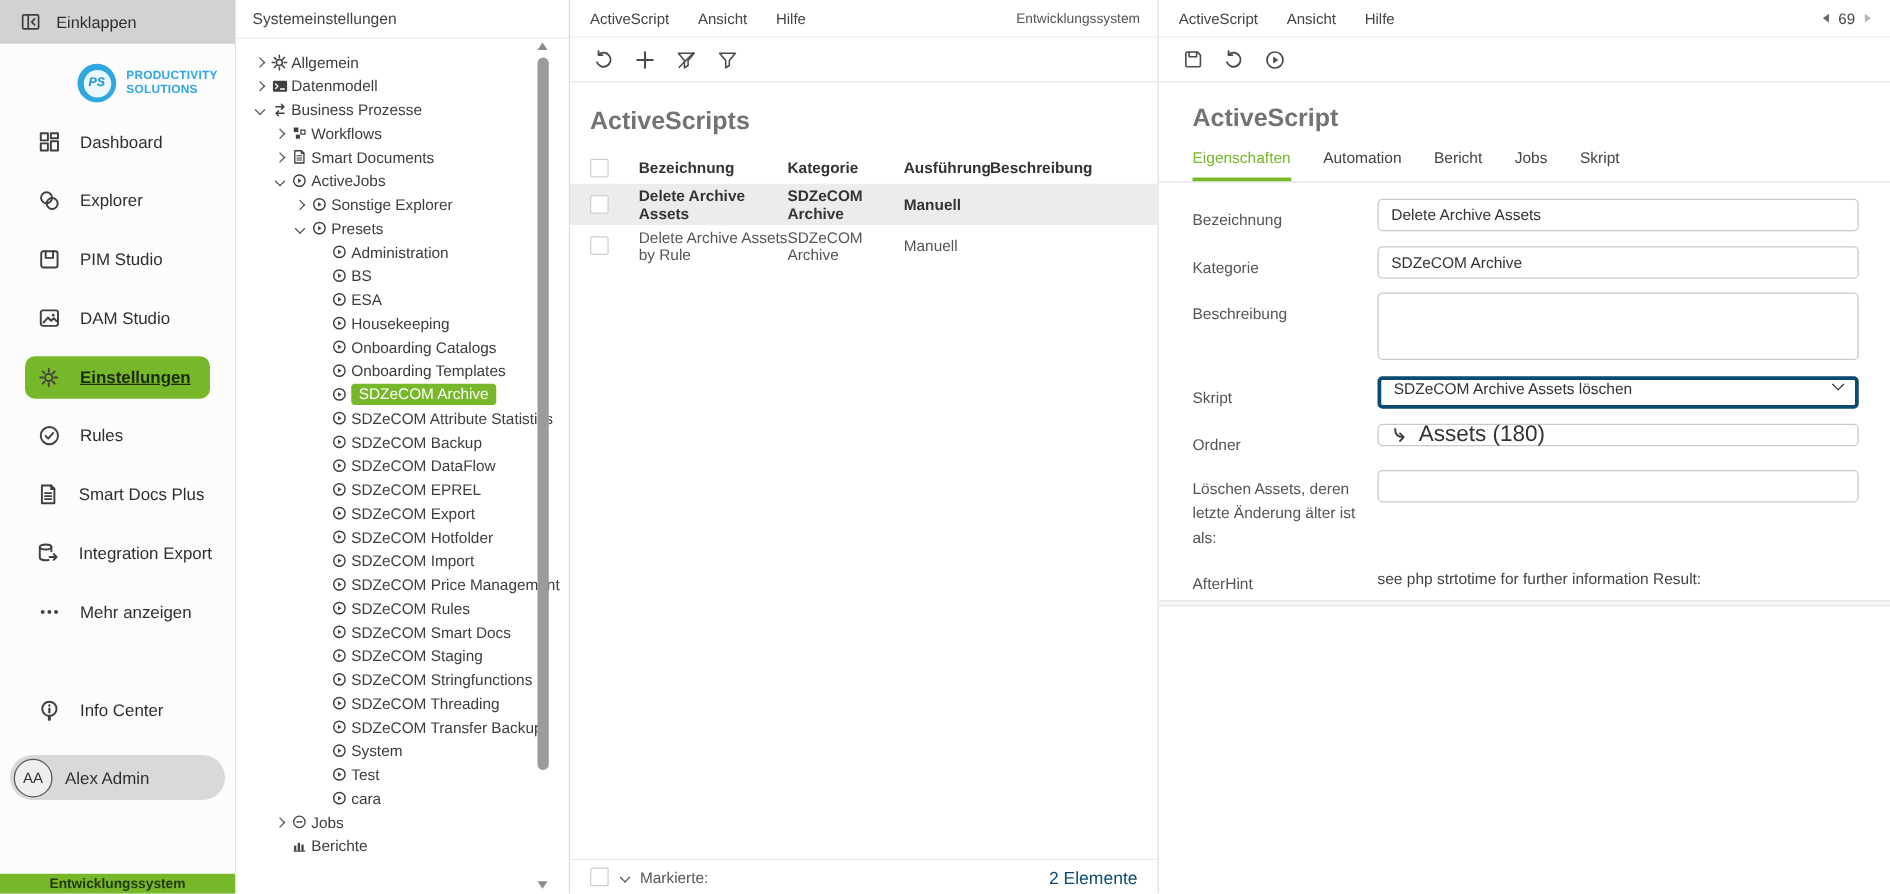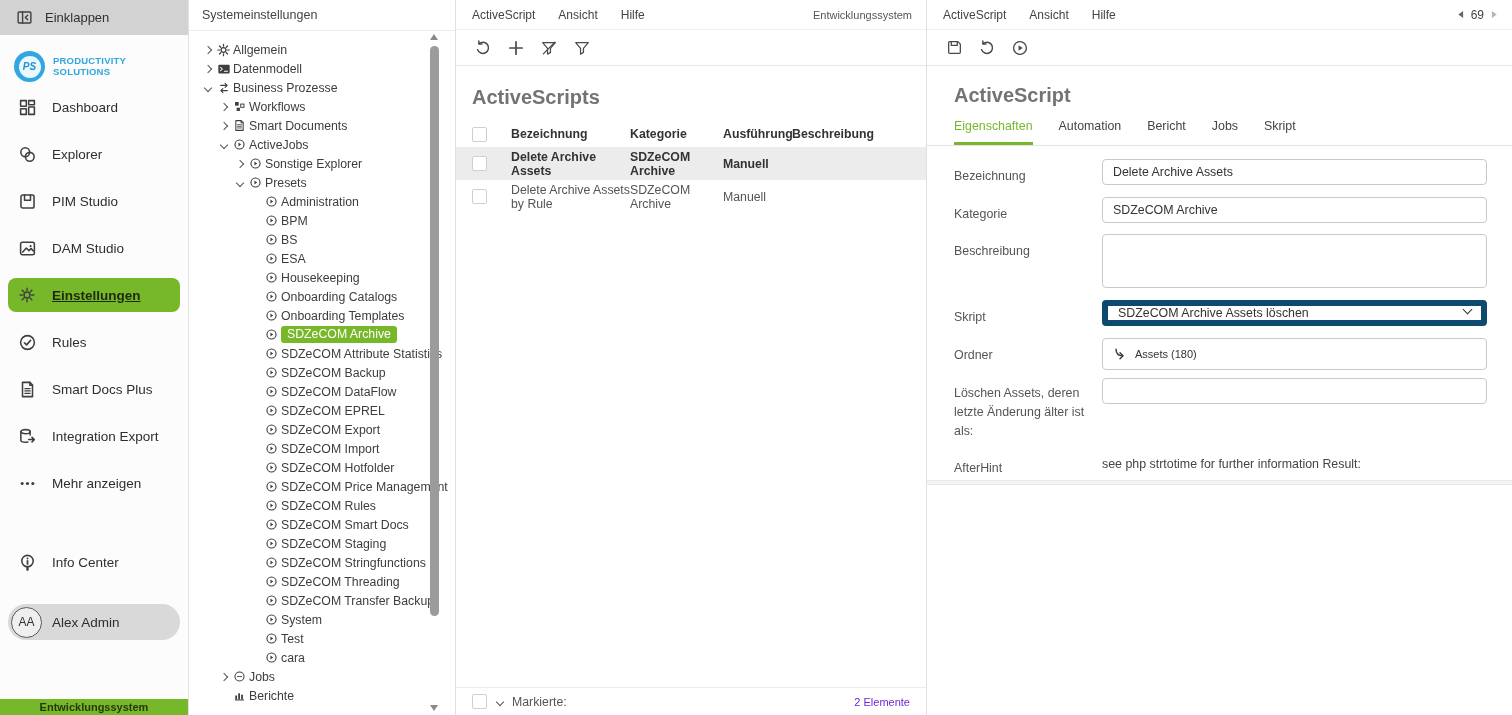--- a/index.html
+++ b/index.html
@@ -12,27 +12,27 @@
   .icon svg { display:block; }
   .chev { display:inline-block; width:6px; height:6px; border-right:1.5px solid #555; border-bottom:1.5px solid #555; }
   .chev.right { transform:rotate(-45deg); }
   .chev.down  { transform:rotate(45deg); }
   .cb { width:15px; height:15px; border:1px solid #cfcfcf; border-radius:2px; background:#fff; }
 
   
   .sidebar { position:absolute; left:0; top:0; width:189px; height:715px; background:#fcfcfc; border-right:1px solid #e2e2e2; }
   .collapse-bar { height:35px; background:#d2d2d2; display:flex; align-items:center; gap:12px; padding:0 0 0 16px; }
   .collapse-bar .lbl { font-size:13px; color:#2f2f2f; }
-  .logo-row { display:flex; align-items:center; gap:8px; padding:16px 0 6px 14px; }
+  .logo-row { display:flex; align-items:center; gap:8px; padding:16px 0 6px 14px;margin-left:48px; }
   .ps-circle { width:31px; height:31px; border-radius:50%; background:#2fa7e0; display:flex; align-items:center; justify-content:center; }
   .ps-inner { width:22px; height:22px; border-radius:50%; background:#eaf7fd; display:flex; align-items:center; justify-content:center;
     font-size:10px; font-weight:bold; font-style:italic; color:#1d93cf; }
   .logo-text { color:#2fa7e0; font-weight:bold; font-size:9.5px; line-height:1.1; letter-spacing:.2px; }
   .side-menu { margin-top:2px; }
-  .side-item { height:47px; display:flex; align-items:flex-start; padding:0 8px; cursor:pointer; }
+  .side-item { height:47px; display:flex; align-items:center; padding:0 20px; cursor:pointer; }
   .side-item .pill { display:flex; align-items:center; gap:15px; width:100%; height:34px; padding:0 9px; border-radius:8px; }
   .side-item .label { font-size:13.5px; color:#2e2e2e; white-space:nowrap; }
   .side-item.active .pill { background:var(--accent); }
   .side-item.active .label { font-weight:bold; color:#1e2a0c;text-decoration:underline; }
   .side-item .icon { width:20px; }
   .info-item { margin-top:32px; }
   .user-pill { margin:12px 8px 0 8px; height:36px; background:#d9d9d9; border-radius:18px; display:flex; align-items:center; gap:10px; padding:0 3px; cursor:pointer; }
   .avatar { width:31px; height:31px; border-radius:50%; background:#efefef; border:1.5px solid #5a5a5a; display:flex; align-items:center; justify-content:center; font-size:12px; color:#333; }
   .user-name { font-size:13.5px; color:#2e2e2e; }
   .env-bar { position:absolute; bottom:0; left:0; width:100%; height:16px; background:var(--accent); display:flex; align-items:center; justify-content:center; }
@@ -66,41 +66,41 @@
   .lheader { display:flex; align-items:center; height:26px; font-size:12.3px; font-weight:bold; color:#333; }
   .l-cb { width:21px; padding-left:0; margin-left:16px; }
   .l-name { width:137px; padding-left:18px; }
   .l-kat { width:93px; }
   .l-ausf { width:69px; }
   .l-besch { flex:1; }
   .lrow { display:flex; align-items:center; height:33px; font-size:12.3px; color:#555; cursor:pointer; }
   .lrow.selected { background:#ececec; color:#333; font-weight:600; }
   .lfooter { position:absolute; bottom:0; left:0; width:100%; height:28px; border-top:1px solid #ececec; display:flex; align-items:center; padding:0 16px; }
   .lfooter .marked { font-size:12.3px; color:#555; margin-left:9px; }
-  .lfooter .count { margin-left:auto; font-size:11px; color:#6d28d9; }
+  .lfooter .count { margin-left:auto; font-size:14px; color:#0c4a6e; }
   .lfooter .chev { margin-left:10px; }
 
   
   .dpanel { position:absolute; left:926px; top:0; width:586px; height:715px; background:#fff; border-left:1px solid #e0e0e0; }
   .dpanel .panel-title { margin:18px 0 0 27px; }
   .pager { display:flex; align-items:center; gap:7px; }
   .pager .pv { font-size:12px; color:#444; }
   .pager .pa { display:flex; }
   .tabs { display:flex; gap:26px; padding-left:27px; margin-top:12px; border-bottom:1px solid #e4e4e4; }
   .tab { font-size:12.4px; color:#444; padding-bottom:9px; cursor:pointer; border-bottom:3px solid transparent; }
   .tab.active { color:var(--accent); border-bottom-color:var(--accent); }
   .dform { padding:13px 25px 0 27px; }
   .frow { display:flex; margin-bottom:8px; }
   .flabel { width:148px; flex:none; font-size:12.4px; color:#555; padding-top:6px; line-height:1.9; }
   .ffield { flex:1; }
   .tinput { width:100%; height:26px; border:1px solid #c9c9c9; border-radius:4px; padding:0 10px; font-size:12.4px; color:#333; font-family:"Liberation Sans", sans-serif; background:#fff; }
   textarea.tinput { height:54px; resize:none; padding-top:5px; }
-  .fselect { width:100%; height:26px; border:6px solid #0c4a6e; border-radius:4px; padding:0 10px; display:flex; align-items:flex-start; font-size:12.4px; color:#333; cursor:pointer; background:#fff; }
+  .fselect { width:100%; height:26px; border:3px solid #0c4a6e; border-radius:4px; padding:0 10px; display:flex; align-items:flex-start; font-size:12.4px; color:#333; cursor:pointer; background:#fff; }
   .fselect .chev { margin-left:auto; width:7px; height:7px; border-color:#333; }
-  .fordner { width:100%; height:32px; border:1px solid #c9c9c9; border-radius:4px; padding:0 10px; display:flex; align-items:center; gap:8px; font-size:11px; color:#333; background:#fff; }
+  .fordner { width:100%; height:18px; border:1px solid #c9c9c9; border-radius:4px; padding:0 10px; display:flex; align-items:center; gap:8px; font-size:18px; color:#333; background:#fff; }
   .fhint { font-size:12.4px; color:#444; padding-top:6px; }
   .dpanel .divider { position:absolute; top:480px; left:0; right:0; height:5px; background:#f5f5f5; border-top:1px solid #e9e9e9; border-bottom:1px solid #e9e9e9; }
 </style>
 </head>
 <body>
 
 <div id="root">
 
   <div class="sidebar">
     <div class="collapse-bar">
@@ -362,30 +362,20 @@
           <span class="tlabel">Administration</span>
         </div>
         <div class="tree-row" style="padding-left:60px">
           <span class="tchev"></span>
           <span class="ticon">
             <svg width="13" height="13" viewBox="0 0 16 16">
               <circle cx="8" cy="8" r="5.6" fill="none" stroke="currentColor" stroke-width="1.4"></circle>
               <path d="M6.7 5.6l3.4 2.4-3.4 2.4z" fill="currentColor"></path>
             </svg>
           </span>
-          <span class="tlabel">BPM</span>
-        </div>
-        <div class="tree-row" style="padding-left:60px">
-          <span class="tchev"></span>
-          <span class="ticon">
-            <svg width="13" height="13" viewBox="0 0 16 16">
-              <circle cx="8" cy="8" r="5.6" fill="none" stroke="currentColor" stroke-width="1.4"></circle>
-              <path d="M6.7 5.6l3.4 2.4-3.4 2.4z" fill="currentColor"></path>
-            </svg>
-          </span>
           <span class="tlabel">BS</span>
         </div>
         <div class="tree-row" style="padding-left:60px">
           <span class="tchev"></span>
           <span class="ticon">
             <svg width="13" height="13" viewBox="0 0 16 16">
               <circle cx="8" cy="8" r="5.6" fill="none" stroke="currentColor" stroke-width="1.4"></circle>
               <path d="M6.7 5.6l3.4 2.4-3.4 2.4z" fill="currentColor"></path>
             </svg>
           </span>
@@ -482,31 +472,31 @@
           <span class="tlabel">SDZeCOM Export</span>
         </div>
         <div class="tree-row" style="padding-left:60px">
           <span class="tchev"></span>
           <span class="ticon">
             <svg width="13" height="13" viewBox="0 0 16 16">
               <circle cx="8" cy="8" r="5.6" fill="none" stroke="currentColor" stroke-width="1.4"></circle>
               <path d="M6.7 5.6l3.4 2.4-3.4 2.4z" fill="currentColor"></path>
             </svg>
           </span>
+          <span class="tlabel">SDZeCOM Hotfolder</span>
+        </div>
+        <div class="tree-row" style="padding-left:60px">
+          <span class="tchev"></span>
+          <span class="ticon">
+            <svg width="13" height="13" viewBox="0 0 16 16">
+              <circle cx="8" cy="8" r="5.6" fill="none" stroke="currentColor" stroke-width="1.4"></circle>
+              <path d="M6.7 5.6l3.4 2.4-3.4 2.4z" fill="currentColor"></path>
+            </svg>
+          </span>
           <span class="tlabel">SDZeCOM Import</span>
-        </div>
-        <div class="tree-row" style="padding-left:60px">
-          <span class="tchev"></span>
-          <span class="ticon">
-            <svg width="13" height="13" viewBox="0 0 16 16">
-              <circle cx="8" cy="8" r="5.6" fill="none" stroke="currentColor" stroke-width="1.4"></circle>
-              <path d="M6.7 5.6l3.4 2.4-3.4 2.4z" fill="currentColor"></path>
-            </svg>
-          </span>
-          <span class="tlabel">SDZeCOM Hotfolder</span>
         </div>
         <div class="tree-row" style="padding-left:60px">
           <span class="tchev"></span>
           <span class="ticon">
             <svg width="13" height="13" viewBox="0 0 16 16">
               <circle cx="8" cy="8" r="5.6" fill="none" stroke="currentColor" stroke-width="1.4"></circle>
               <path d="M6.7 5.6l3.4 2.4-3.4 2.4z" fill="currentColor"></path>
             </svg>
           </span>
           <span class="tlabel">SDZeCOM Price Management</span>

